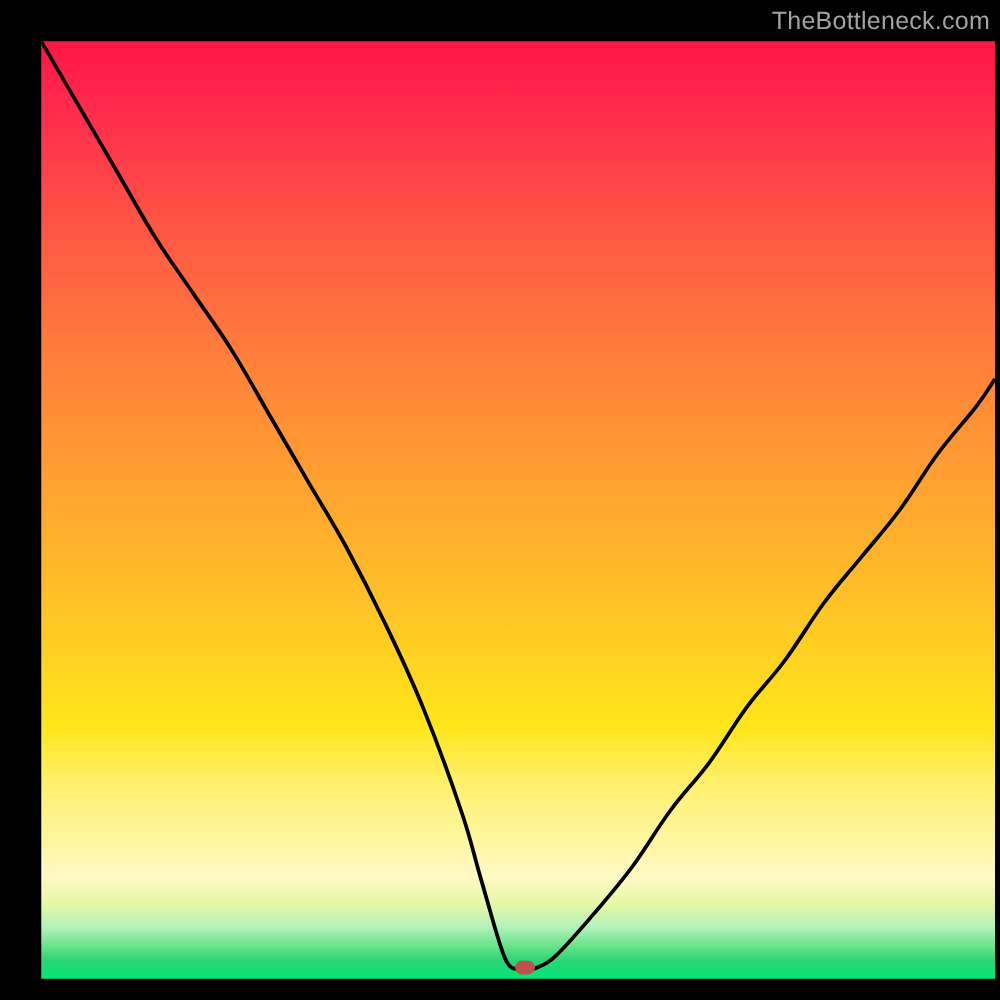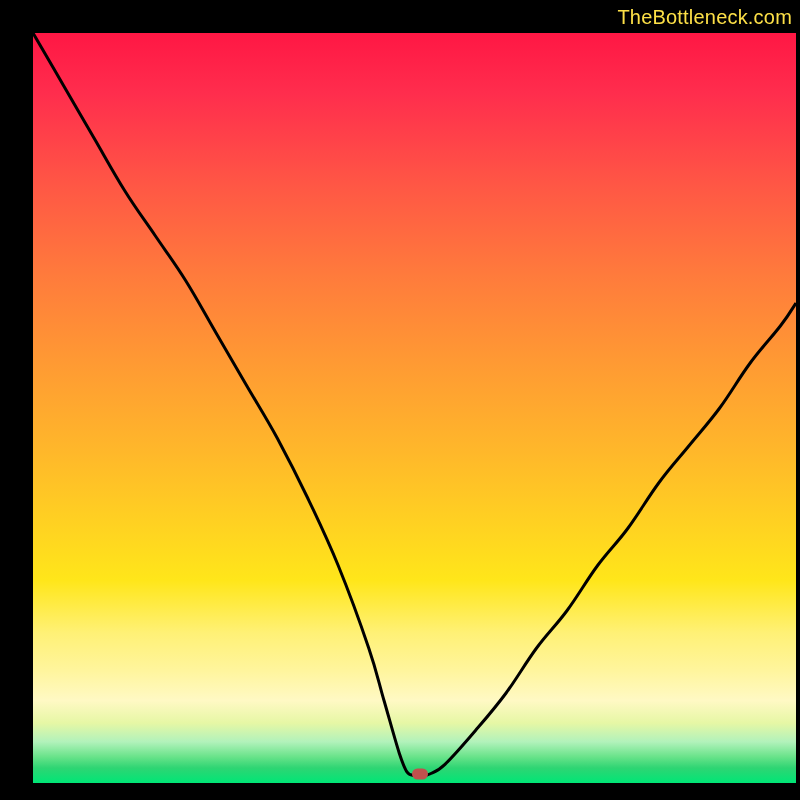--- a/index.html
+++ b/index.html
@@ -54,21 +54,21 @@
     width: 16px;
     height: 11px;
     background: #c0504d;
     border-radius: 6px;
     transform: translate(-50%, -50%);
   }
   .watermark {
     position: absolute;
     top: 6px;
     right: 8px;
-    color: #fde047;
+    color: #a3a3a3;
     font-size: 20px;
     letter-spacing: 0.2px;
     font-weight: 500;
   }
 </style>
 </head>
 <body>
 
 <div class="frame">
 

